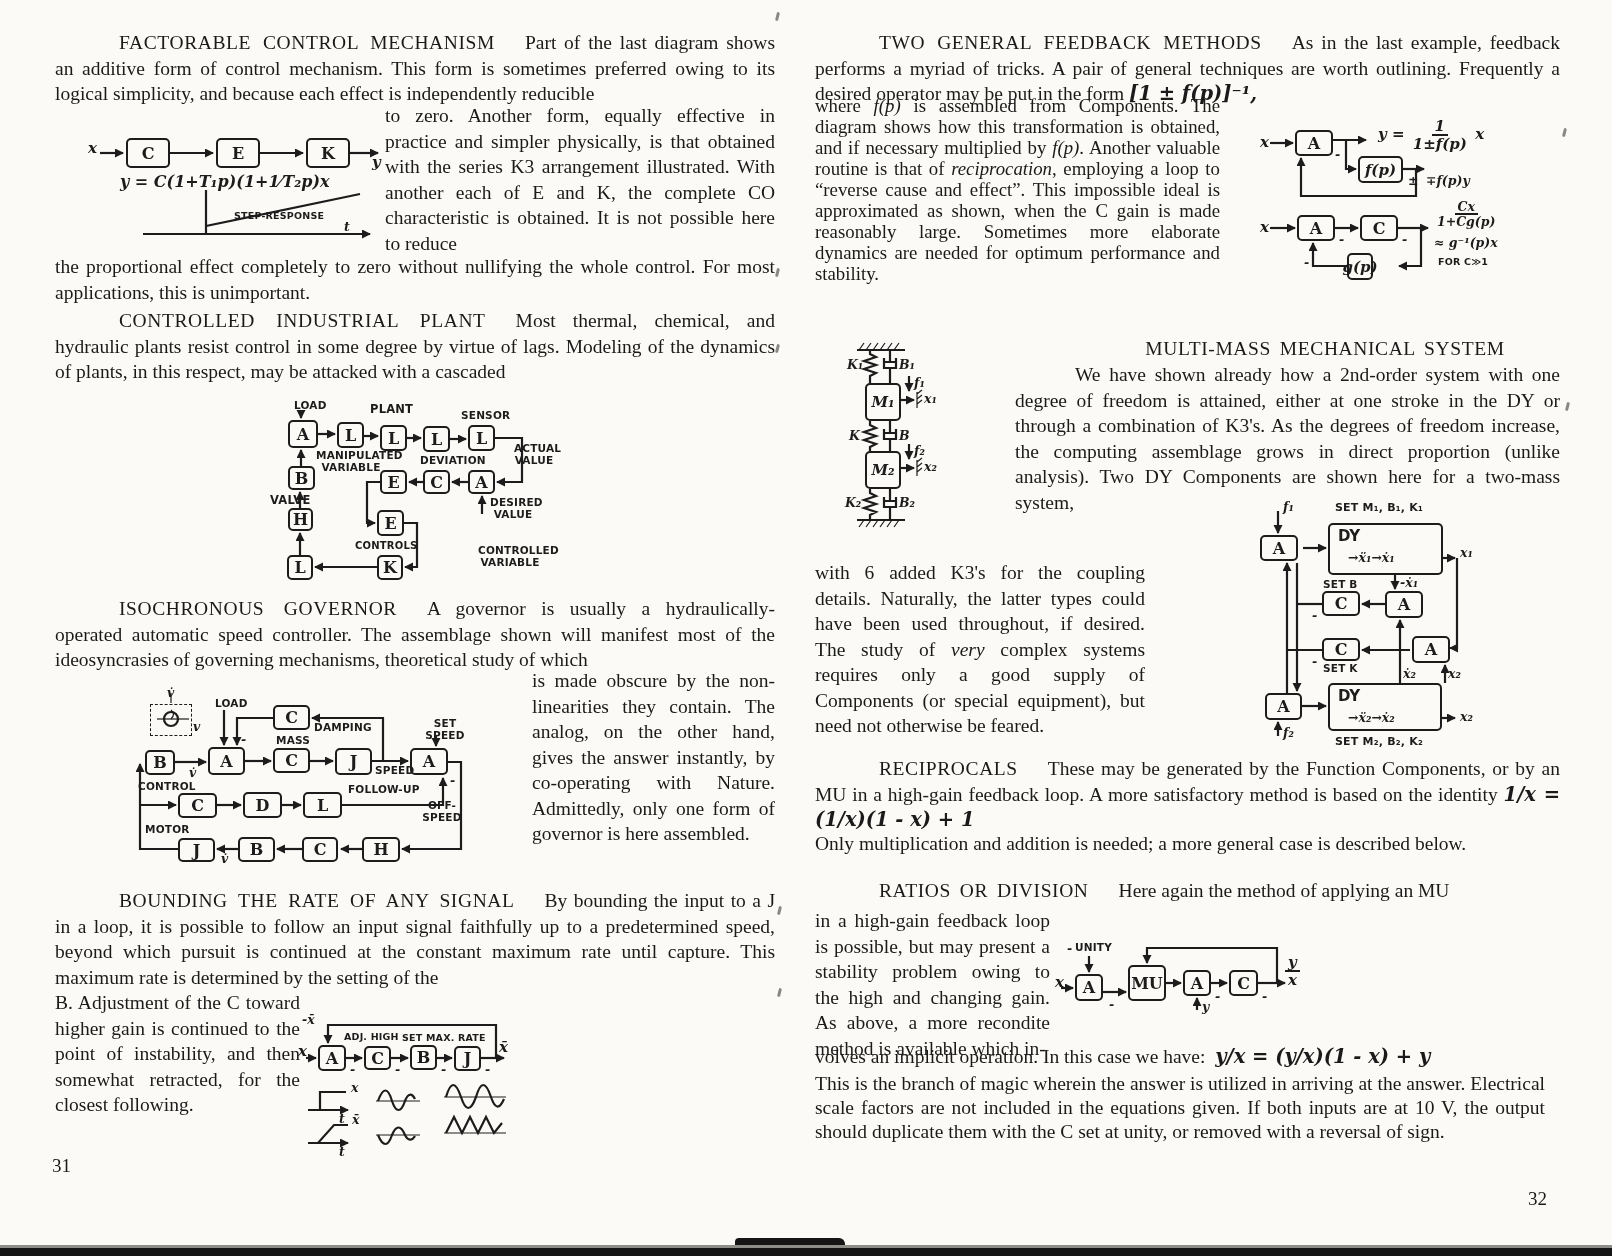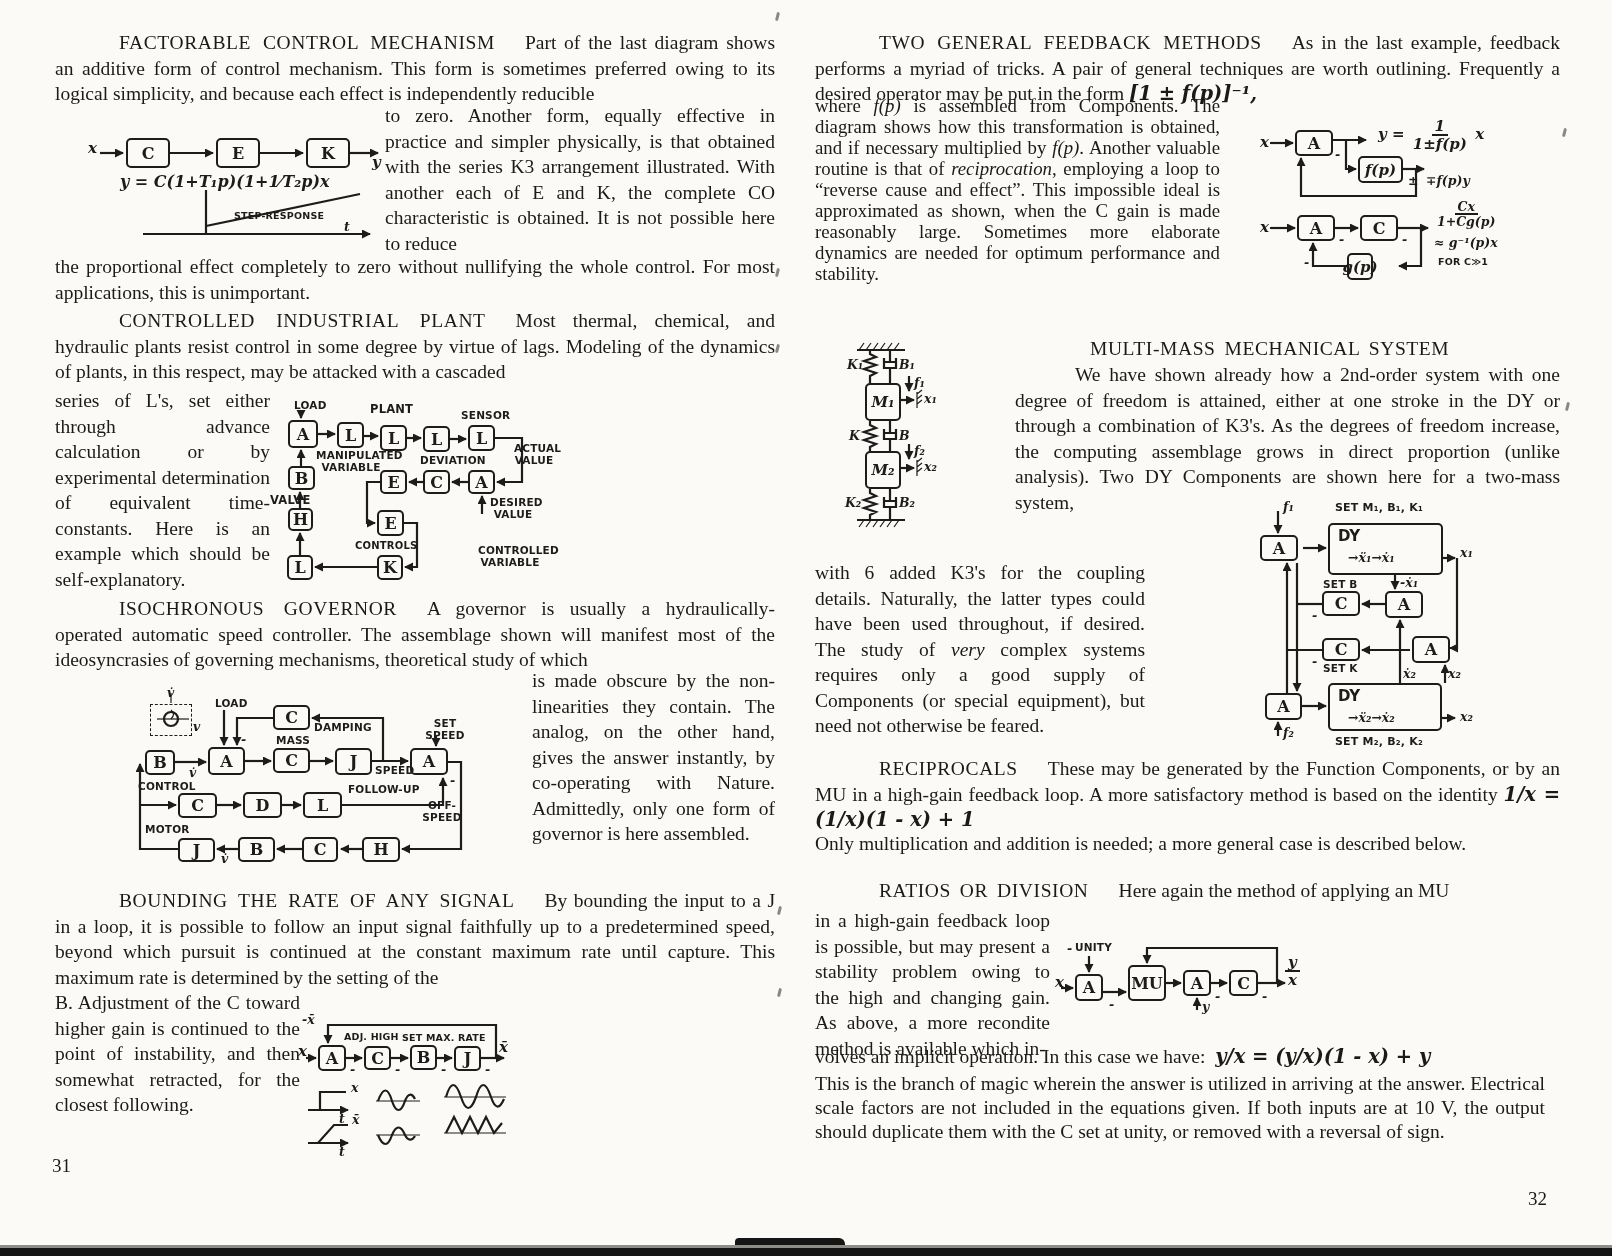--- a/index.html
+++ b/index.html
@@ -4,21 +4,21 @@
 <style>
   html,body{margin:0;padding:0;background:#d8d8d4;}
   .sheet{position:relative;width:1612px;height:1256px;background:#fbfaf6;overflow:hidden;
          font-family:"Liberation Serif",serif;color:#1a1a1a;}
   .tb{position:absolute;text-align:justify;font-size:19.5px;line-height:25.5px;}
   .ind{text-indent:64px;}
   .run{letter-spacing:.6px;word-spacing:3.5px;margin-top:26px;}
   .gap{display:inline-block;width:30px;}
   .it{font-style:italic;}
   .mt{font-style:italic;font-weight:bold;font-family:"DejaVu Serif",serif;}
-  .ctr{font-family:Liberation Serif, serif;}
+  .ctr{text-align:center;font-family:Liberation Serif, serif;}
   
   .diag{position:absolute;}
   .wires{position:absolute;left:0;top:0;}
   .wires path,.wires line,.wires polyline,.wires circle,.wires rect{stroke:#1c1c1c;stroke-width:2.2;fill:none;}
   .wires .thin{stroke-width:1.2;}
   .bx{position:absolute;border:2.6px solid #1c1c1c;border-radius:5px;display:flex;align-items:center;
       justify-content:center;font-family:"DejaVu Serif",serif;font-weight:bold;font-size:16px;color:#1c1c1c;
       background:transparent;box-sizing:border-box;}
   .bx.tl{align-items:flex-start;justify-content:flex-start;padding:2px 0 0 8px;font-family:"DejaVu Sans",sans-serif;font-size:15px;}
   .hl{position:absolute;font-family:"DejaVu Sans",sans-serif;font-weight:bold;font-size:10.5px;line-height:11.5px;
@@ -72,21 +72,20 @@
     <div class="hl" style="left:146px;top:84px;font-size:9.5px">STEP-RESPONSE</div>
     <div class="m sm" style="left:256px;top:94px">t</div>
   </div>
 
   <div class="tb" style="left:385px;top:103px;width:390px">to zero. Another form, equally effective in practice and simpler physically, is that obtained with the series K3 arrangement illustrated. With another each of E and K, the complete CO characteristic is obtained. It is not possible here to reduce</div>
   <div class="tb" style="left:55px;top:254px;width:720px">the proportional effect completely to zero without nullifying the whole control. For most applications, this is unimportant.</div>
 
   <div class="tb ind" style="left:55px;top:308px;width:720px">
     <span class="run">CONTROLLED INDUSTRIAL PLANT</span><span class="gap"></span><span>Most thermal, chemical, and hydraulic plants resist control in some degree by virtue of lags. Modeling of the dynamics of plants, in this respect, may be attacked with a cascaded</span>
   </div>
-  <div class="tb" style="left:55px;top:388px;width:215px">series of L's, set either through advance calculation or by experimental determination of equivalent time-constants. Here is an example which should be self-explanatory.</div>
 
   
   <div class="diag" style="left:270px;top:398px;width:285px;height:195px">
     <svg class="wires" width="285" height="195">
       <path d="M31,12 V20" marker-end="url(#arr)"></path>
       <path d="M48,36 H65" marker-end="url(#arr)"></path>
       <path d="M94,38 H108" marker-end="url(#arr)"></path>
       <path d="M137,40 H151" marker-end="url(#arr)"></path>
       <path d="M180,41 H196" marker-end="url(#arr)"></path>
       <path d="M225,40 H252 V84 H227" marker-end="url(#arr)"></path>

